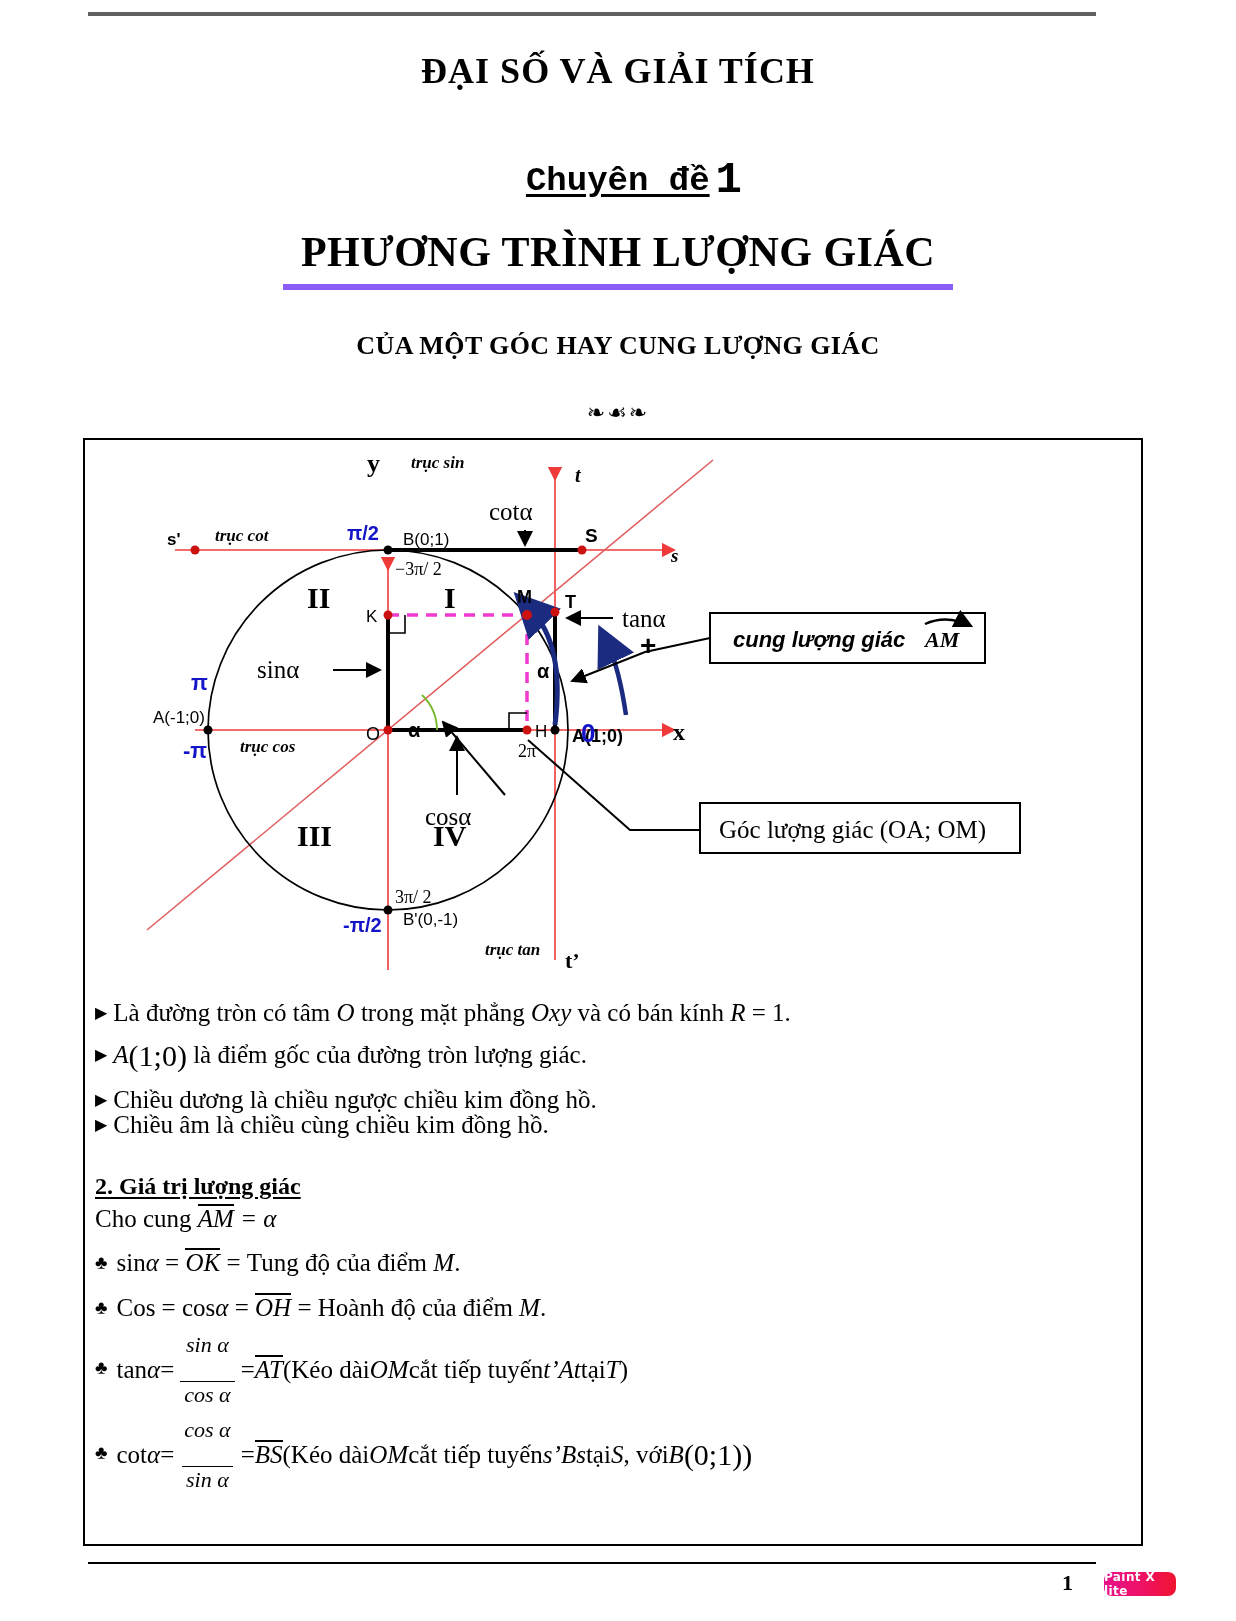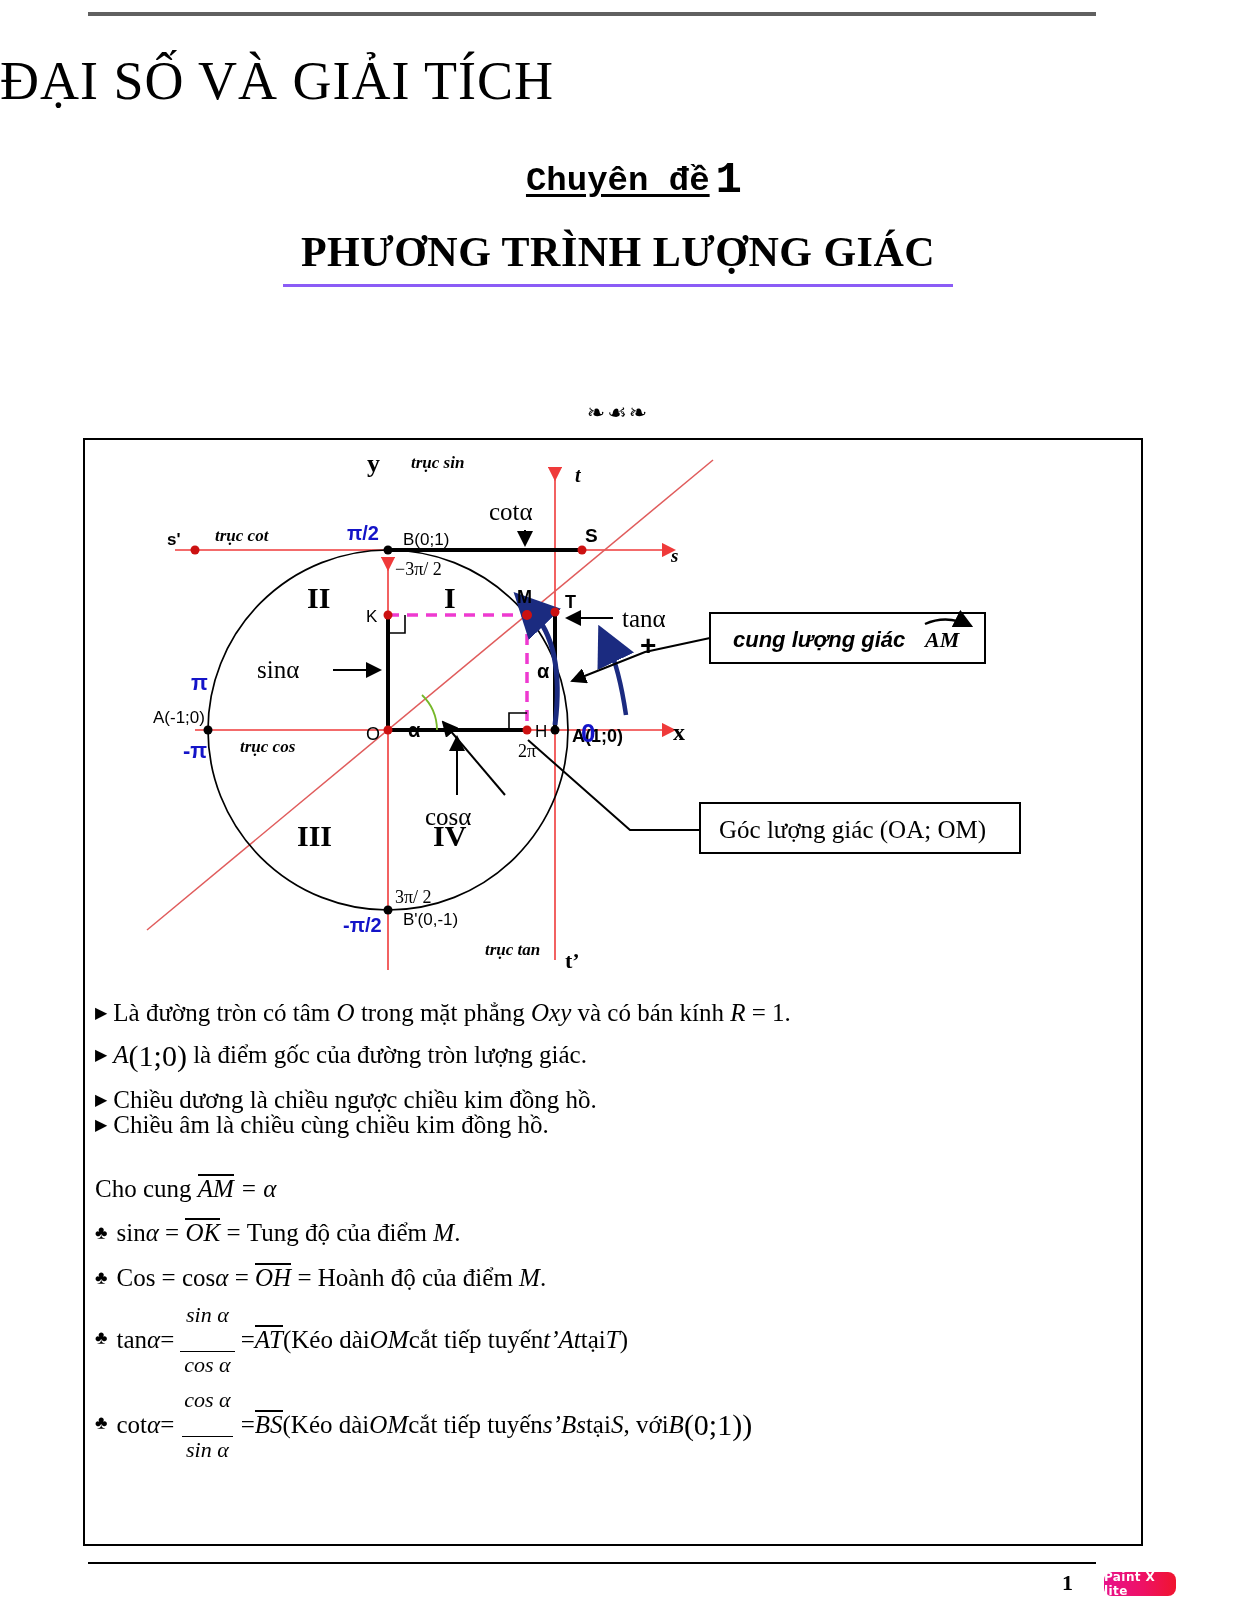--- a/index.html
+++ b/index.html
@@ -25,23 +25,24 @@
     height: 4px;
     background: #606060;
   }
 
   
   .title-main {
     position: absolute;
     left: 0;
     top: 50px;
     width: 1236px;
+    text-align: center;
     font-family: "Liberation Serif", "DejaVu Serif", serif;
-    font-weight: normal;
-    font-size: 54px;
+    font-weight: bold;
+    font-size: 36px;
     letter-spacing: 1px;
   }
   .chuyende-wrap {
     position: absolute;
     left: 16px;
     top: 155px;
     width: 1236px;
     text-align: center;
     white-space: nowrap;
     font-family: Liberation Mono, monospace;
@@ -63,21 +64,21 @@
     left: 0;
     top: 228px;
     width: 1236px;
     text-align: center;
   }
   .title-sub {
     display: inline-block;
     font-weight: bold;
     font-size: 42px;
     letter-spacing: 0.5px;
-    border-bottom: 3px solid #8b5cf6;
+    border-bottom: 6px solid #8b5cf6;
     padding: 0 18px 8px 18px;
   }
 
   .heading2 {
     position: absolute;
     left: 0;
     top: 330px;
     width: 1236px;
     text-align: center;
     font-weight: bold;
@@ -223,20 +224,21 @@
 
 <div class="chuyende-wrap">
   <span class="chuyende-label">Chuyên đề</span><span class="chuyende-num">1</span>
 </div>
 
 <div class="title-sub-wrap">
   <span class="title-sub">PHƯƠNG TRÌNH LƯỢNG GIÁC</span>
 </div>
 
 <div class="heading2">
+  <div>CỦA MỘT GÓC HAY CUNG LƯỢNG GIÁC</div>
 </div>
 
 <div class="ornament">❧☙❧</div>
 
 <div class="content-box">
 
   <div class="diagram">
   <svg width="1058" height="545" viewBox="0 0 1058 545" xmlns="http://www.w3.org/2000/svg">
     <defs>
       <marker id="redArrow" markerWidth="9" markerHeight="9" refX="2" refY="4.5" orient="auto">
@@ -382,20 +384,21 @@
       <span class="bl-txt">Chiều dương là chiều ngược chiều kim đồng hồ.</span>
     </div>
 
     <div class="bullet-row">
       <span class="tri">▶</span>
       <span class="bl-txt">Chiều âm là chiều cùng chiều kim đồng hồ.</span>
     </div>
 
     <div class="gap-block"></div>
 
+    <div class="sec-head">2. Giá trị lượng giác</div>
 
     <div class="bullet-row">
       <span class="bl-txt"><span>Cho cung </span><span class="it ovl">AM</span><span class="it"> = α</span></span>
     </div>
 
     <div class="spacer-sm"></div>
 
     <div class="bullet-row">
       <span class="club">♣</span>
       <span class="bl-txt"><span>sin</span><span class="it">α</span><span> = </span><span class="it ovl">OK</span><span> = </span><span>Tung độ của điểm </span><span class="it">M</span><span>.</span></span>

